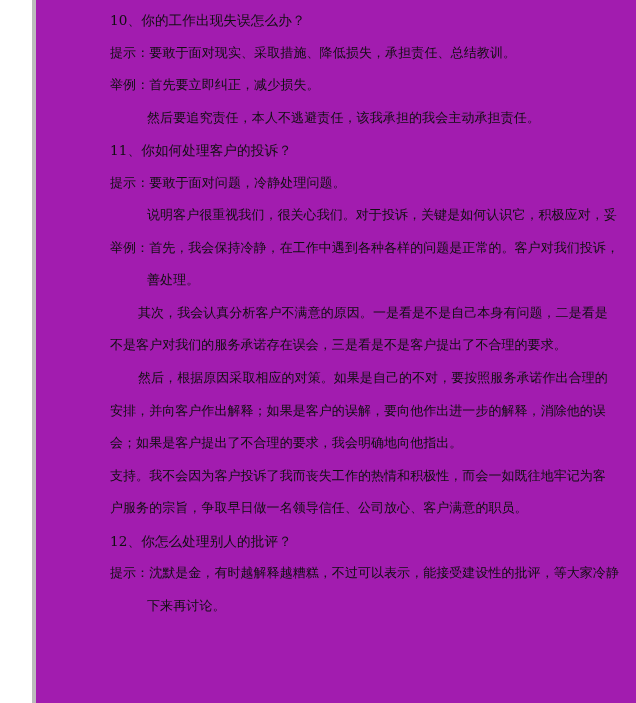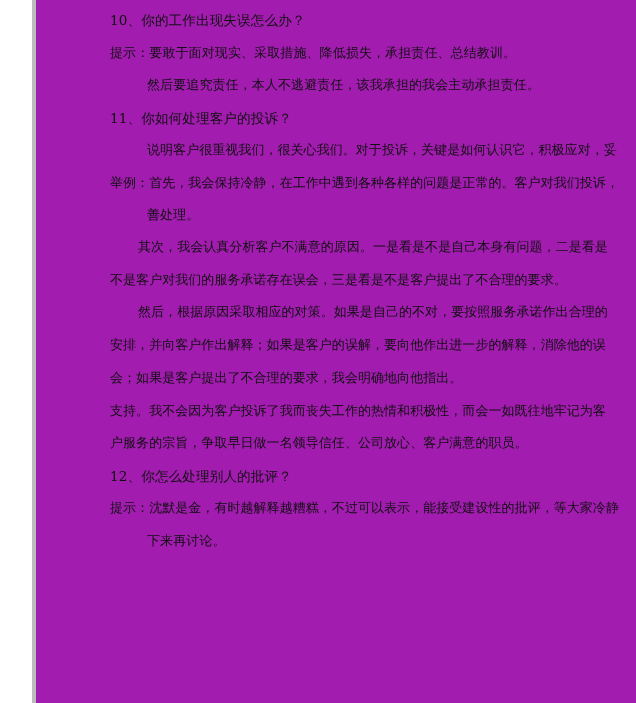--- a/index.html
+++ b/index.html
@@ -45,44 +45,45 @@
     font-family: "DejaVu Serif", "Liberation Serif", serif;
     font-size: 13.6px;
   }
   
   .hang {
     padding-left: 37px;
   }
   
   .indent2 {
     padding-left: 28px;
-    font-family: Liberation Mono, monospace;
   }
   
   .just {
     letter-spacing: 0.05px;
   }
 </style>
 </head>
 <body>
 
 <div id="page" style="background: #a21caf; color: rgb(16, 16, 16); margin-left: 32px;">
 
   <div id="left-edge-strip" style="background: rgb(188, 188, 188);"></div>
 
   <div id="doc-body">
 
     <div class="ln heading">10、你的工作出现失误怎么办？</div>
 
     <div class="ln">提示：要敢于面对现实、采取措施、降低损失，承担责任、总结教训。</div>
 
+    <div class="ln">举例：首先要立即纠正，减少损失。</div>
     <div class="ln hang">然后要追究责任，本人不逃避责任，该我承担的我会主动承担责任。</div>
 
     <div class="ln heading">11、你如何处理客户的投诉？</div>
 
+    <div class="ln">提示：要敢于面对问题，冷静处理问题。</div>
 
     <div class="ln hang just">说明客户很重视我们，很关心我们。对于投诉，关键是如何认识它，积极应对，妥</div>
     <div class="ln just">举例：首先，我会保持冷静，在工作中遇到各种各样的问题是正常的。客户对我们投诉，</div>
     <div class="ln hang">善处理。</div>
 
     <div class="ln indent2 just">其次，我会认真分析客户不满意的原因。一是看是不是自己本身有问题，二是看是</div>
     <div class="ln just">不是客户对我们的服务承诺存在误会，三是看是不是客户提出了不合理的要求。</div>
 
     <div class="ln indent2 just">然后，根据原因采取相应的对策。如果是自己的不对，要按照服务承诺作出合理的</div>
     <div class="ln just">安排，并向客户作出解释；如果是客户的误解，要向他作出进一步的解释，消除他的误</div>

